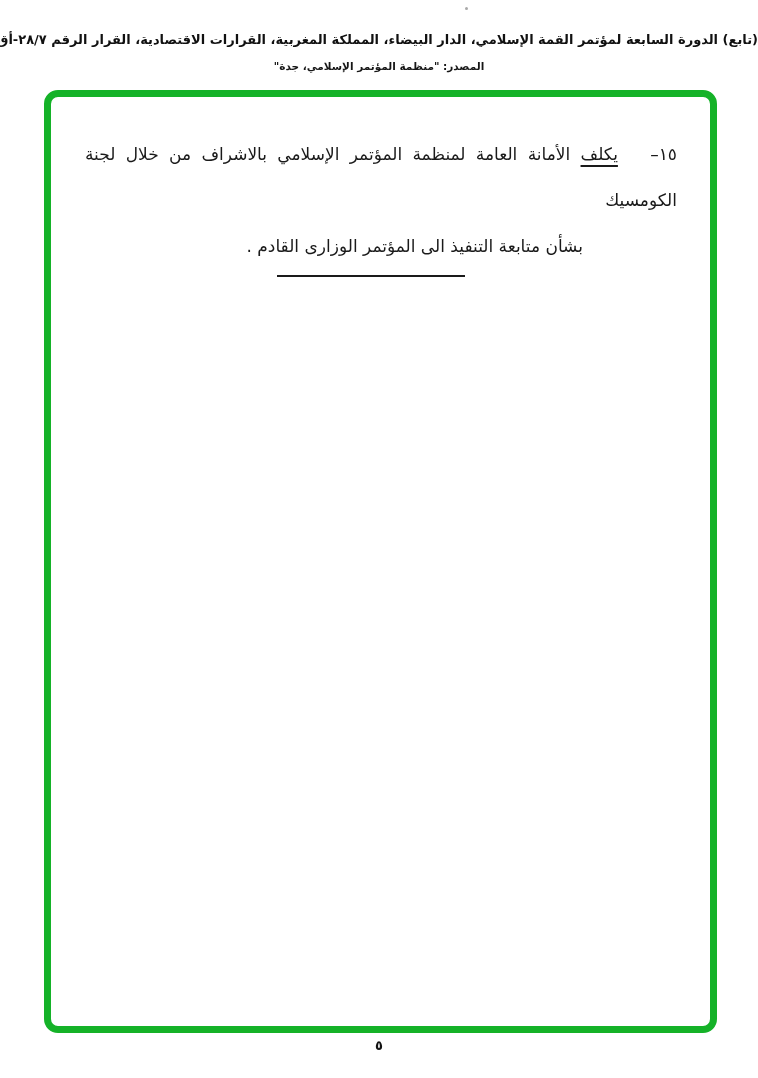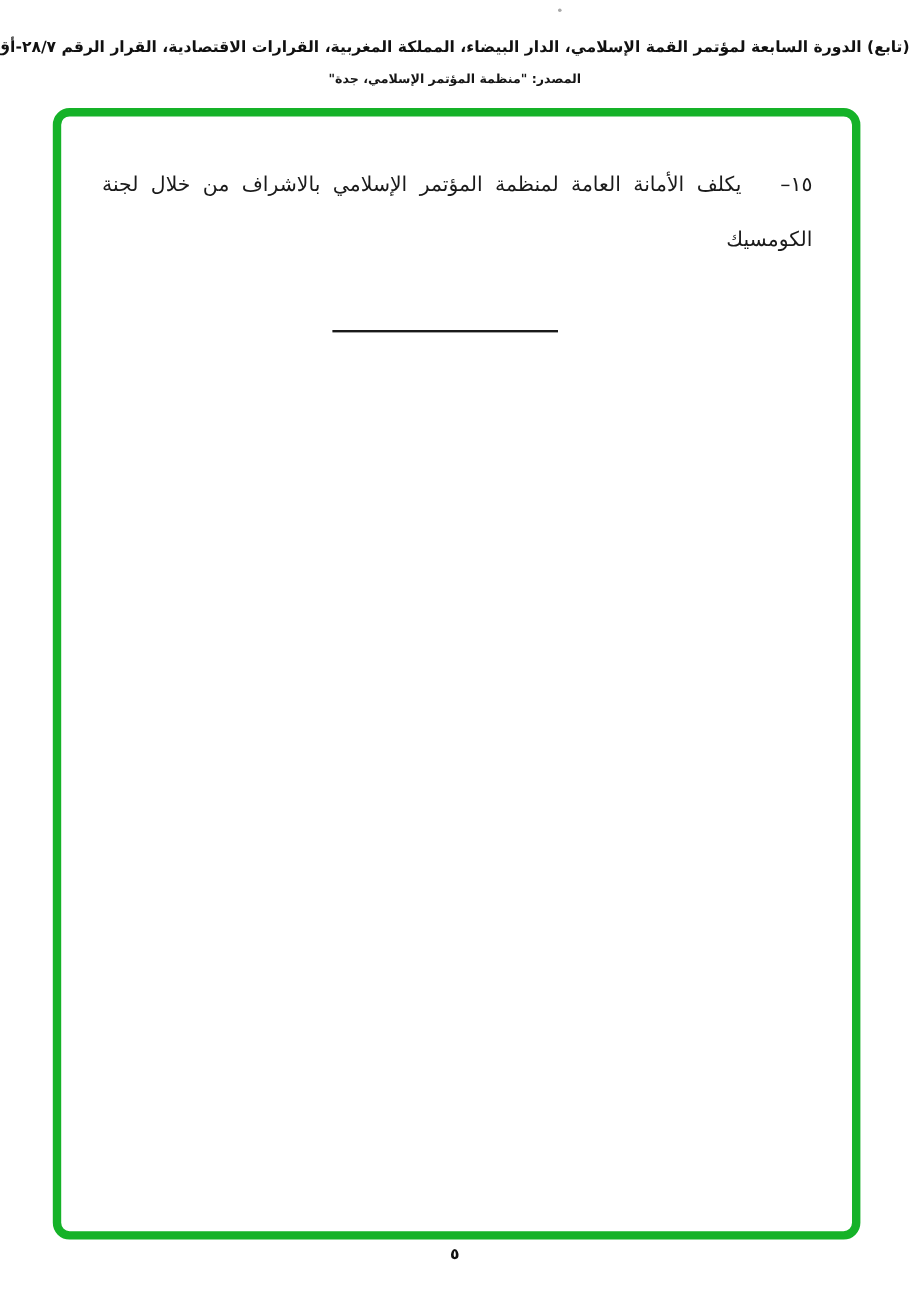--- a/index.html
+++ b/index.html
@@ -45,20 +45,21 @@
   .jline {
     text-align: justify;
     text-align-last: justify;
   }
   .line-last {
     text-align: right;
     padding-right: 94px;
   }
   .item-number { margin-left: 22px; white-space: nowrap; }
   .underlined {
+    text-decoration: underline;
     text-underline-offset: 5px;
     text-decoration-thickness: 1.5px;
   }
   .divider {
     position: absolute; left: 277px; top: 275px;
     width: 188px; height: 2px;
     background: #1a1a1a;
   }
   .page-number {
     position: absolute; top: 1038px; left: 0; right: 0;
@@ -77,17 +78,18 @@
 <div class="scan-dot"></div>
 
 <div class="green-frame"></div>
 
 <div class="para">
   <div class="jline">
     <span class="item-number">١٥–</span>
     <span class="underlined">يكلف</span>
     <span>الأمانة العامة لمنظمة المؤتمر الإسلامي بالاشراف من خلال لجنة الكومسيك</span>
   </div>
+  <div class="line-last">بشأن متابعة التنفيذ الى المؤتمر الوزارى القادم .</div>
 </div>
 
 <div class="divider"></div>
 
 <div class="page-number">٥</div>
 
 </body></html>

